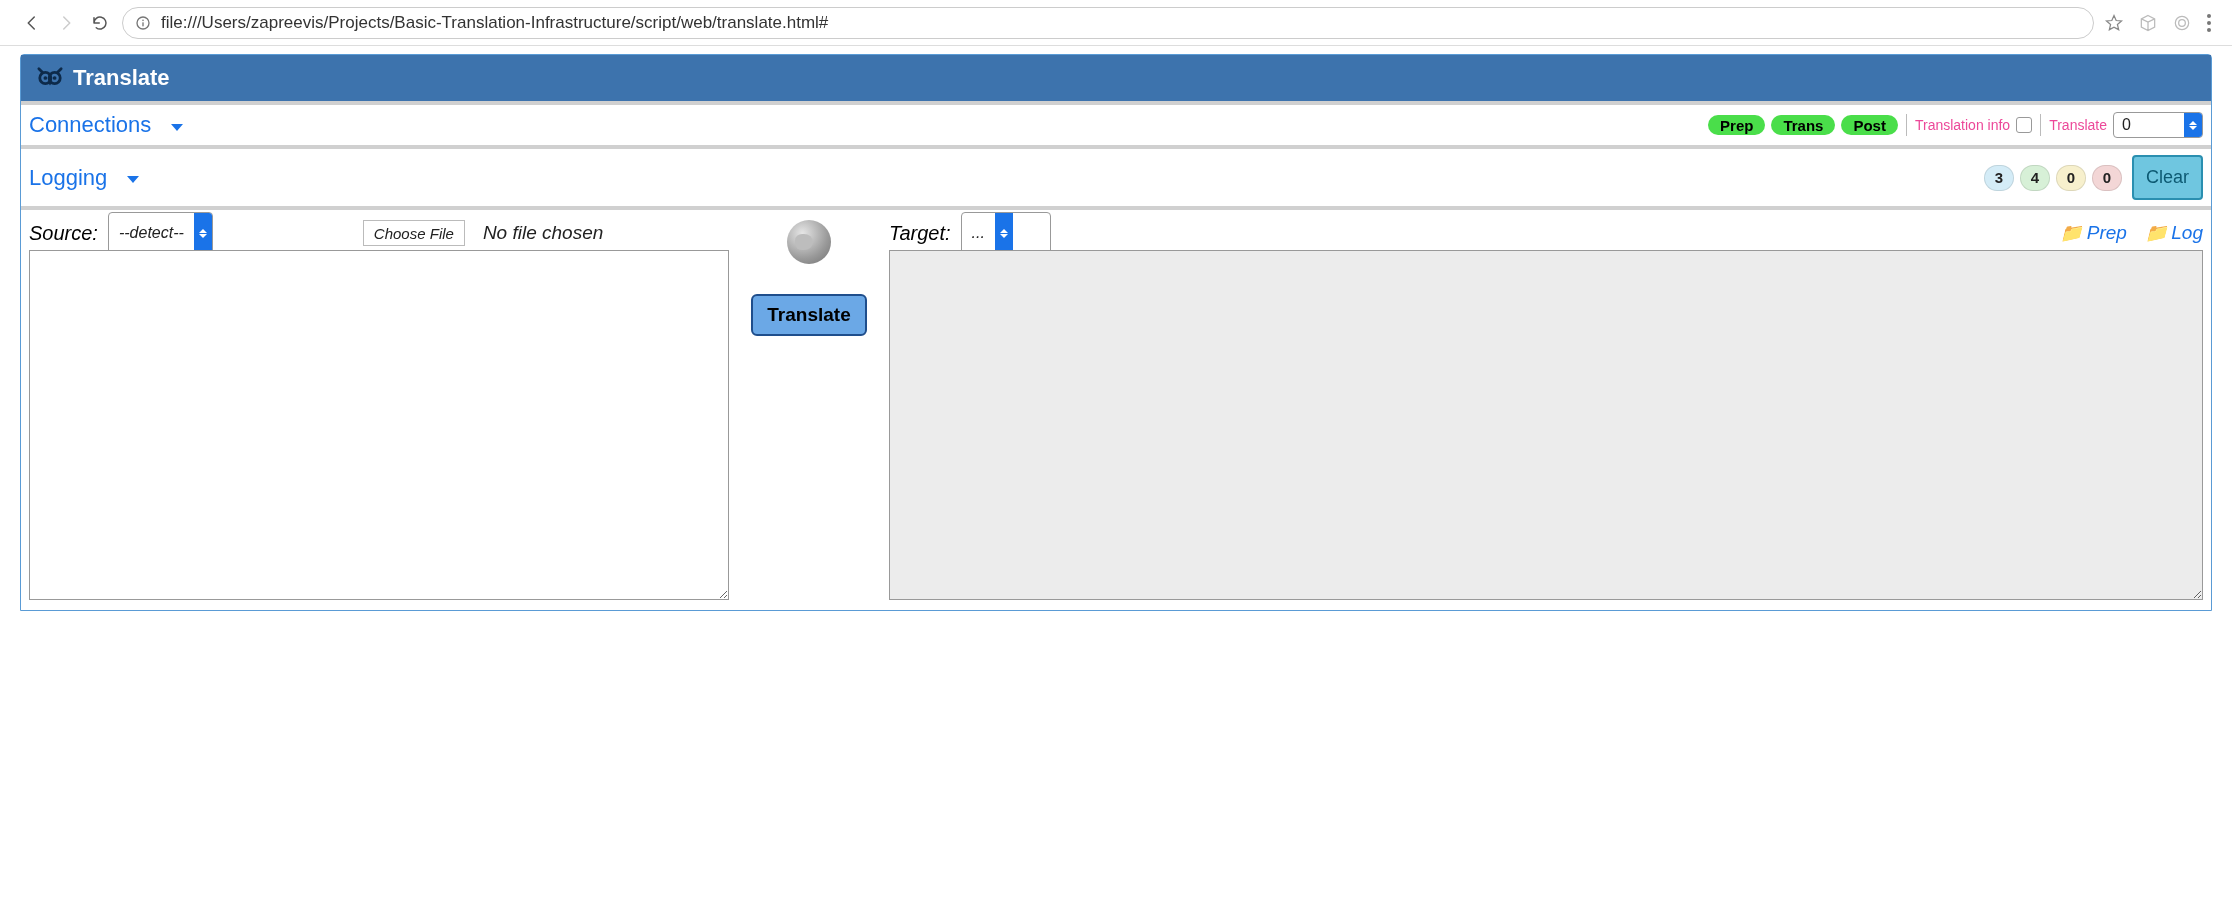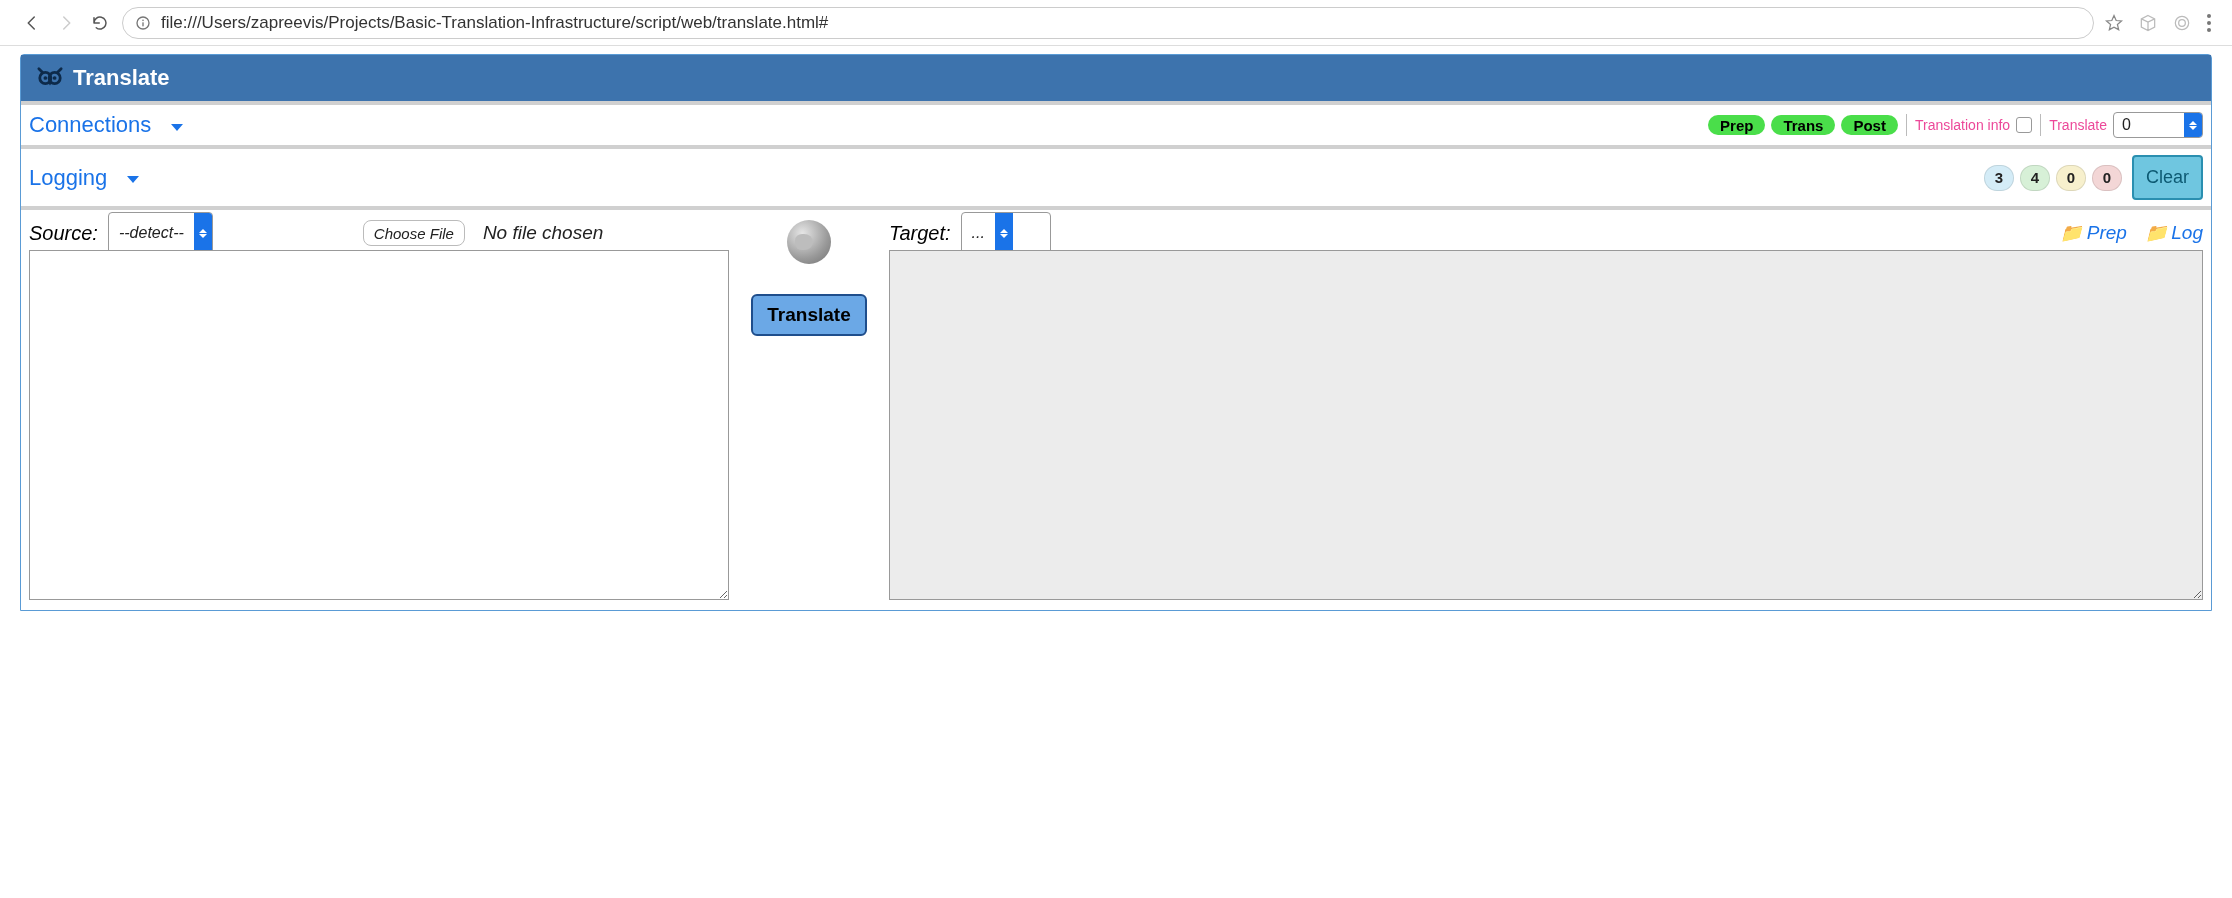--- a/index.html
+++ b/index.html
@@ -173,21 +173,21 @@
   .col-head .label { font-size:20px; color:#000; }
 
   .mac-select {
     height:42px; border:1px solid #999; border-radius:4px;
     display:flex; align-items:center; background:#fff; overflow:hidden;
   }
   .mac-select .val { padding:0 10px; font-size:16px; }
   .mac-select .sel-arrows { width:18px; }
 
   .choose-file {
-    height:26px; padding:0 10px; border:1px solid #bbb; border-radius:8px;
+    height:26px; padding:0 10px; border:1px solid #bbb; border-radius:0;
     background:#fff; font-size:15px; display:flex; align-items:center; cursor:pointer;
     margin-left: 140px;
   }
   .file-status { font-size:19px; color:#222; margin-left:8px; }
 
   textarea.io {
     width:100%; height:350px; resize:both;
     border:1px solid #999; padding:6px; font-size:16px;
     font-family: Arial, Helvetica, sans-serif;
   }

